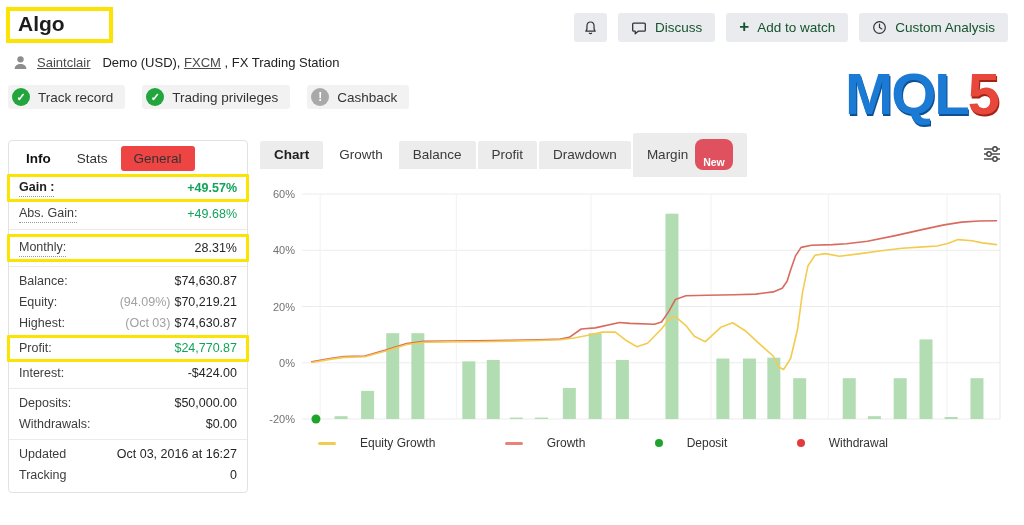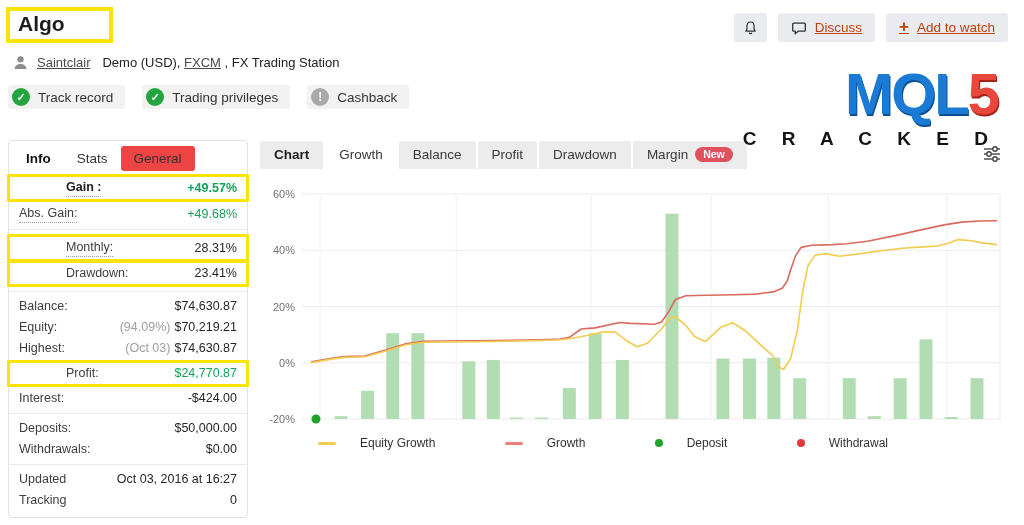--- a/index.html
+++ b/index.html
@@ -7,21 +7,21 @@
   body { font-family:"Liberation Sans", sans-serif; color:#2b2b2b; }
   .page { position:relative; width:1024px; height:525px; background:#fff; overflow:hidden; }
 
   
   .title-box { position:absolute; left:6px; top:7px; border:4px solid #fbe403; padding:1px 44px 3px 8px; }
   .page-title { font-size:21px; font-weight:bold; color:#1c1c1c; }
 
   .actions { position:absolute; top:13px; right:16px; display:flex; gap:11px; }
   .btn { display:inline-flex; align-items:center; gap:8px; height:29px; padding:0 13px;
          background:#e9ebee; border:none; border-radius:3px; font-family:inherit;
-         font-size:13.5px; color:#c2410c; cursor:pointer; white-space:nowrap;text-decoration:underline; }
+         font-size:13.5px; color:#14532d; cursor:pointer; white-space:nowrap; }
   .btn.icon-only { padding:0 9px; }
   .btn svg { display:block; }
   .plus-glyph { font-size:17px; font-weight:bold; line-height:1; margin-top:-2px; }
 
   .user-row { position:absolute; left:12px; top:54px; display:flex; align-items:center; font-size:13px; color:#222; }
   .user-row .avatar { margin-right:8px; display:flex; }
   .user-link { color:#4a4a4a; text-decoration:underline; margin-right:12px; }
   .acct a { color:#4a4a4a; text-decoration:underline; }
 
   .badge-row { position:absolute; left:8px; top:85px; display:flex; gap:17px; }
@@ -47,33 +47,33 @@
   .ip-tab.first { font-weight:bold; color:#111; }
   .ip-tab.shaded { background:#ef4444; }
 
   .ip-row { display:flex; justify-content:space-between; align-items:center; padding:2px 10px; font-size:12.5px;
             line-height:17px; color:#3d3d3d; }
   .ip-row .val { color:#262626; }
   .ip-row .val.pos { color:#12a35a; }
   .dotted { border-bottom:1px dotted #9a9a9a; }
   .grayp { color:#a0a0a0; margin-right:4px; }
   .ip-div { border-top:1px solid #ebebeb; margin:4px 0; }
-  .hl { border:3px solid #fbe403; margin:1px -2px; border-radius:1px;padding-left:47px; }
+  .hl { border:3px solid #fbe403; margin:1px -2px; border-radius:1px; }
   .hl .ip-row { padding:2px 9px; }
   .gain-row .lbl { font-weight:bold; color:#1c1c1c; }
   .gain-row .val { font-weight:bold; }
 
   
   .chart-panel { position:absolute; left:260px; top:140px; width:748px; }
   .cp-tabs { display:flex; align-items:center; height:30px; position:relative; }
   .cp-tab { padding:6px 14px 7px; margin-right:2px; font-size:13.5px; color:#3a3a3a; background:#ececec;
             border-radius:2px 2px 0 0; cursor:pointer; display:flex; align-items:center; gap:7px; white-space:nowrap; }
   .cp-tab.first { font-weight:bold; color:#1f1f1f; }
   .cp-tab.active { background:#fff; }
-  .new-pill { background:#e0515f; color:#fff; font-size:10.5px; font-weight:bold; border-radius:8px; padding:1px 8px 2px; }
+  .new-pill { background:#e0515f; color:#fff; font-size:10.5px; font-weight:bold; border-radius:8px; padding:17px 8px 2px; }
   .cp-settings { position:absolute; right:6px; top:4px; cursor:pointer; }
 
   .chart-wrap { margin-top:4px; }
   svg.chart { display:block; font-family:"Liberation Sans", sans-serif; }
 
   .cp-legend { display:flex; justify-content:space-between; padding:10px 120px 0 58px; }
   .legend-item { display:flex; align-items:center; gap:24px; font-size:12px; color:#333; }
   .sw-line { width:18px; height:3px; border-radius:2px; }
   .sw-dot { width:8px; height:8px; border-radius:50%; }
 </style>
@@ -99,20 +99,29 @@
       <span>
         <svg width="16" height="16" viewBox="0 0 16 16">
             <path d="M2.6 3.2 h10.8 a0.9 0.9 0 0 1 0.9 0.9 v6.2 a0.9 0.9 0 0 1 -0.9 0.9 H7.2 l-3 2.6 v-2.6 H2.6 a0.9 0.9 0 0 1 -0.9 -0.9 V4.1 a0.9 0.9 0 0 1 0.9 -0.9 z" fill="none" stroke="#333" stroke-width="1.3" stroke-linejoin="round"></path>
           </svg>
       </span>
       <span>Discuss</span>
     </button>
     <button class="btn">
       <span class="plus-glyph">+</span>
       <span>Add to watch</span>
+    </button>
+    <button class="btn">
+      <span>
+        <svg width="15" height="15" viewBox="0 0 16 16">
+            <circle cx="8" cy="8" r="6.2" fill="none" stroke="#333" stroke-width="1.3"></circle>
+            <path d="M8 4.5 V8 L10.5 9.5" fill="none" stroke="#333" stroke-width="1.3" stroke-linecap="round"></path>
+          </svg>
+      </span>
+      <span>Custom Analysis</span>
     </button>
   </div>
 
   <div class="user-row">
     <span class="avatar">
       <svg width="17" height="17" viewBox="0 0 16 16">
           <circle cx="8" cy="5" r="3" fill="#8d8d8d"></circle>
           <path d="M2.5 14 C2.5 10.8 5 9.3 8 9.3 C11 9.3 13.5 10.8 13.5 14 Z" fill="#8d8d8d"></path>
         </svg>
     </span>
@@ -130,21 +139,20 @@
       <span>Trading privileges</span>
     </span>
     <span class="badge">
       <span class="cicon warn">!</span>
       <span>Cashback</span>
     </span>
   </div>
 
   <div class="watermark">
     <div class="wm-main"><span class="blue">MQL</span><span class="red">5</span></div>
-    <div class="wm-sub">C R A C K E D</div>
   </div>
 
   <div class="info-panel">
     <div class="ip-tabs">
       <span class="ip-tab first">Info</span>
       <span class="ip-tab">Stats</span>
       <span class="ip-tab shaded">General</span>
     </div>
 
     <div class="hl">
@@ -157,26 +165,20 @@
       <span class="lbl dotted">Abs. Gain:</span>
       <span class="val pos">+49.68%</span>
     </div>
 
     <div class="ip-div"></div>
 
     <div class="hl">
       <div class="ip-row">
         <span class="lbl dotted">Monthly:</span>
         <span class="val">28.31%</span>
-      </div>
-    </div>
-    <div class="hl" style="margin-top:-3px;">
-      <div class="ip-row">
-        <span class="lbl">Drawdown:</span>
-        <span class="val">23.41%</span>
       </div>
     </div>
 
     <div class="ip-div"></div>
 
     <div class="ip-row">
       <span class="lbl">Balance:</span>
       <span class="val">$74,630.87</span>
     </div>
     <div class="ip-row">

